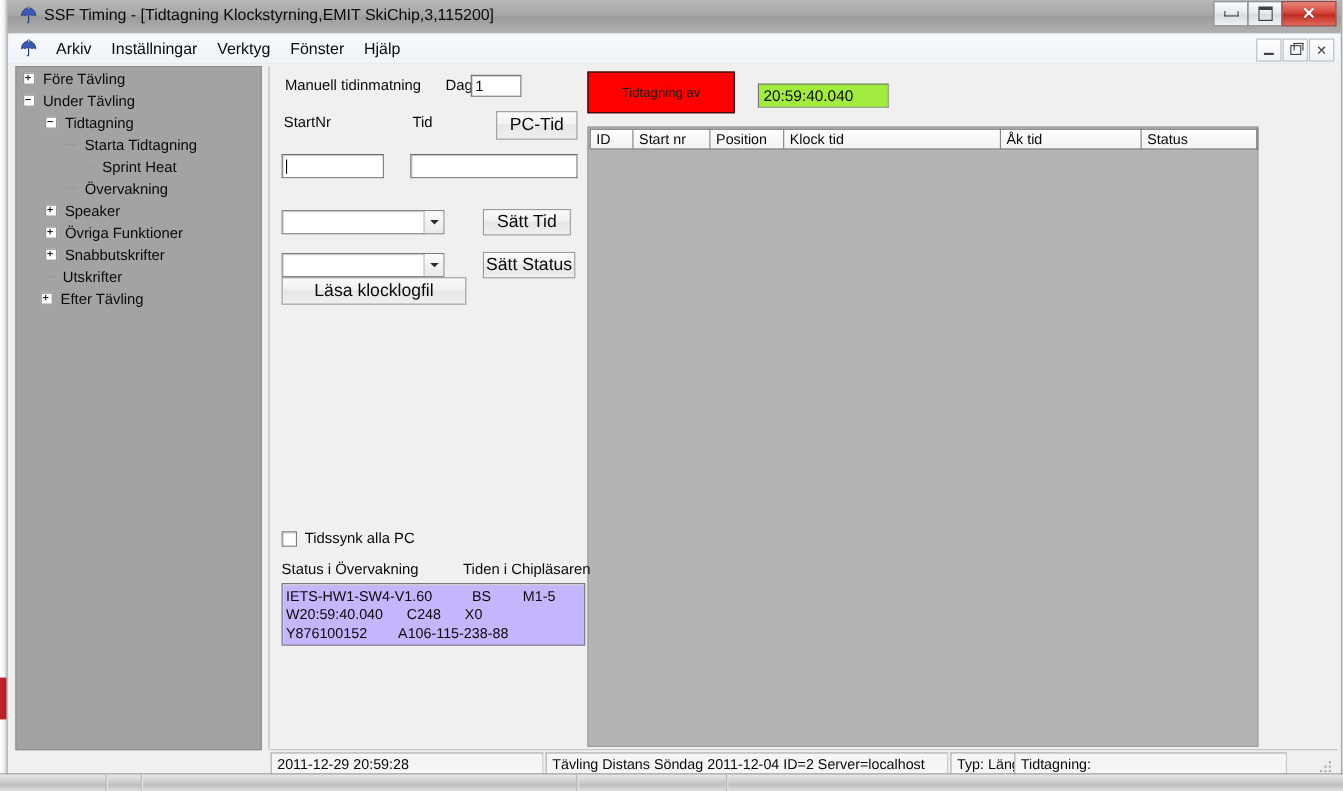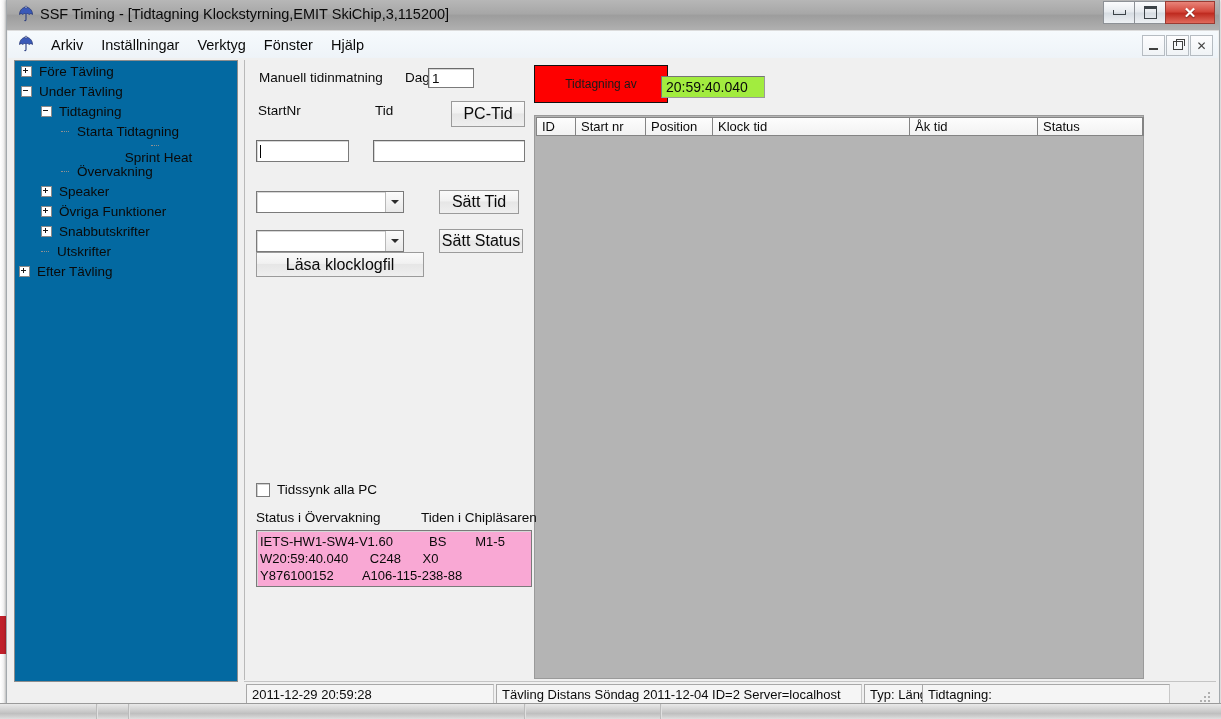--- a/index.html
+++ b/index.html
@@ -64,21 +64,21 @@
   .mdi-min{width:9px;height:2px;background:#404040;margin-top:6px;}
   .mdi-rest{width:8px;height:7px;border:1px solid #404040;position:relative;margin-top:-1px;}
   .mdi-rest:after{content:"";position:absolute;left:2px;top:-3px;width:7px;height:6px;
     border:1px solid #404040;border-bottom:none;}
 
   
   .client{position:absolute;left:1px;top:58px;width:1210px;height:645px;background:#f0f0f0;}
 
   
   .tree{position:absolute;left:6px;top:2px;width:222px;height:620px;
-    background:#0369a1;border:1px solid #8d8d8d;overflow:hidden;}
+    background:#a3a3a3;border:1px solid #8d8d8d;overflow:hidden;}
   .tnode{position:relative;height:20px;font-size:13.5px;color:#0a0a0a;
     white-space:nowrap;display:flex;align-items:center;cursor:default;}
   .tnode .lbl{padding-left:3px;}
   .exp{width:9px;height:9px;border:1px solid #8a8a8a;background:#ffffff;
     position:relative;flex:0 0 auto;margin-right:4px;}
   .exp:before{content:"";position:absolute;left:1px;top:3px;width:5px;height:1px;background:#1b1b1b;}
   .exp.plus:after{content:"";position:absolute;left:3px;top:1px;width:1px;height:5px;background:#1b1b1b;}
   .exp.none{border:none;background:transparent;}
   .exp.none:before{left:0px;top:4px;width:8px;border-top:1px dotted #909090;height:0;background:transparent;}
 
@@ -127,21 +127,21 @@
   .grid-filler{height:19px;box-sizing:border-box;
     background:linear-gradient(to bottom,#fdfdfd,#f2f2f2);border:1px solid #848484;border-left:none;}
 
   
   .cbwrap{position:absolute;display:flex;align-items:center;cursor:default;}
   .cbox{width:12px;height:12px;background:#ffffff;border:1px solid #7a7a7a;
     box-shadow:inset 1px 1px 0 #cfcfcf;}
   .cblab{font-size:13.5px;color:#0a0a0a;margin-left:7px;white-space:nowrap;}
 
   
-  .logbox{position:absolute;background:#f9a8d4;border:1px solid #7a7a7a;
+  .logbox{position:absolute;background:#c4b5fd;border:1px solid #7a7a7a;
     box-shadow:inset 1px 1px 0 #d6d6d6;box-sizing:border-box;
     padding:2px 0 0 3px;overflow:hidden;}
   .logline{font-size:13px;color:#0a0a0a;white-space:pre;height:17px;line-height:17px;}
 
   
   .statusbar{position:absolute;left:236px;top:623px;width:972px;height:25px;
     background:#f0f0f0;border-top:1px solid #c4c4c4;}
   .sbcell{position:absolute;top:2px;height:21px;box-sizing:border-box;
     border:1px solid #c8c8c8;border-top-color:#a8a8a8;border-left-color:#a8a8a8;
     background:#f5f5f5;
@@ -227,21 +227,21 @@
             <span class="lbl">Under Tävling</span>
           </div>
           <div class="tnode" style="padding-left: 26px;">
             <span class="exp "></span>
             <span class="lbl">Tidtagning</span>
           </div>
           <div class="tnode" style="padding-left: 46px;">
             <span class="exp none"></span>
             <span class="lbl">Starta Tidtagning</span>
           </div>
-          <div class="tnode" style="padding-left: 62px; flex-direction: column;">
+          <div class="tnode" style="padding-left: 62px;">
             <span class="exp none"></span>
             <span class="lbl">Sprint Heat</span>
           </div>
           <div class="tnode" style="padding-left: 46px;">
             <span class="exp none"></span>
             <span class="lbl">Övervakning</span>
           </div>
           <div class="tnode" style="padding-left: 26px;">
             <span class="exp plus"></span>
             <span class="lbl">Speaker</span>
@@ -251,21 +251,21 @@
             <span class="lbl">Övriga Funktioner</span>
           </div>
           <div class="tnode" style="padding-left: 26px;">
             <span class="exp plus"></span>
             <span class="lbl">Snabbutskrifter</span>
           </div>
           <div class="tnode" style="padding-left: 26px;">
             <span class="exp none"></span>
             <span class="lbl">Utskrifter</span>
           </div>
-          <div class="tnode" style="padding-left: 4px;">
+          <div class="tnode" style="padding-left: 22px;">
             <span class="exp plus"></span>
             <span class="lbl">Efter Tävling</span>
           </div>
         </div>
 
       <div class="form">
 
         <span class="lab" style="left:14px;top:10px;">Manuell tidinmatning</span>
         <span class="lab" style="left:160px;top:10px;">Dag</span>
         <div class="tb" style="left:183px;top:8px;width:46px;height:20px;">
@@ -294,21 +294,21 @@
           <span class="cfield"></span>
           <span class="carrow">
               <i class="arrow-dn"></i>
             </span>
         </div>
         <div class="btn" style="left:194px;top:169px;width:84px;height:24px;">Sätt Status</div>
 
         <div class="btn" style="left:11px;top:192px;width:168px;height:25px;">Läsa klocklogfil</div>
 
         <div class="redbtn" style="left:289px;top:5px;width:132px;height:36px;">Tidtagning av</div>
-        <div class="greenfld" style="left:416px;top:16px;width:104px;height:22px;">20:59:40.040</div>
+        <div class="greenfld" style="left:444px;top:16px;width:119px;height:22px;">20:59:40.040</div>
 
         <div class="grid" style="left:289px;top:55px;width:610px;height:564px;">
           <div class="grid-hdr" id="gridhdr">
               <div class="gh" style="width: 40px;">ID</div>
               <div class="gh" style="width: 70px;">Start nr</div>
               <div class="gh" style="width: 67px;">Position</div>
               <div class="gh" style="width: 197px;">Klock tid</div>
               <div class="gh" style="width: 128px;">Åk tid</div>
               <div class="gh" style="width: 105px;">Status</div>
               <div class="grid-filler" style="width: 0px;"></div>

